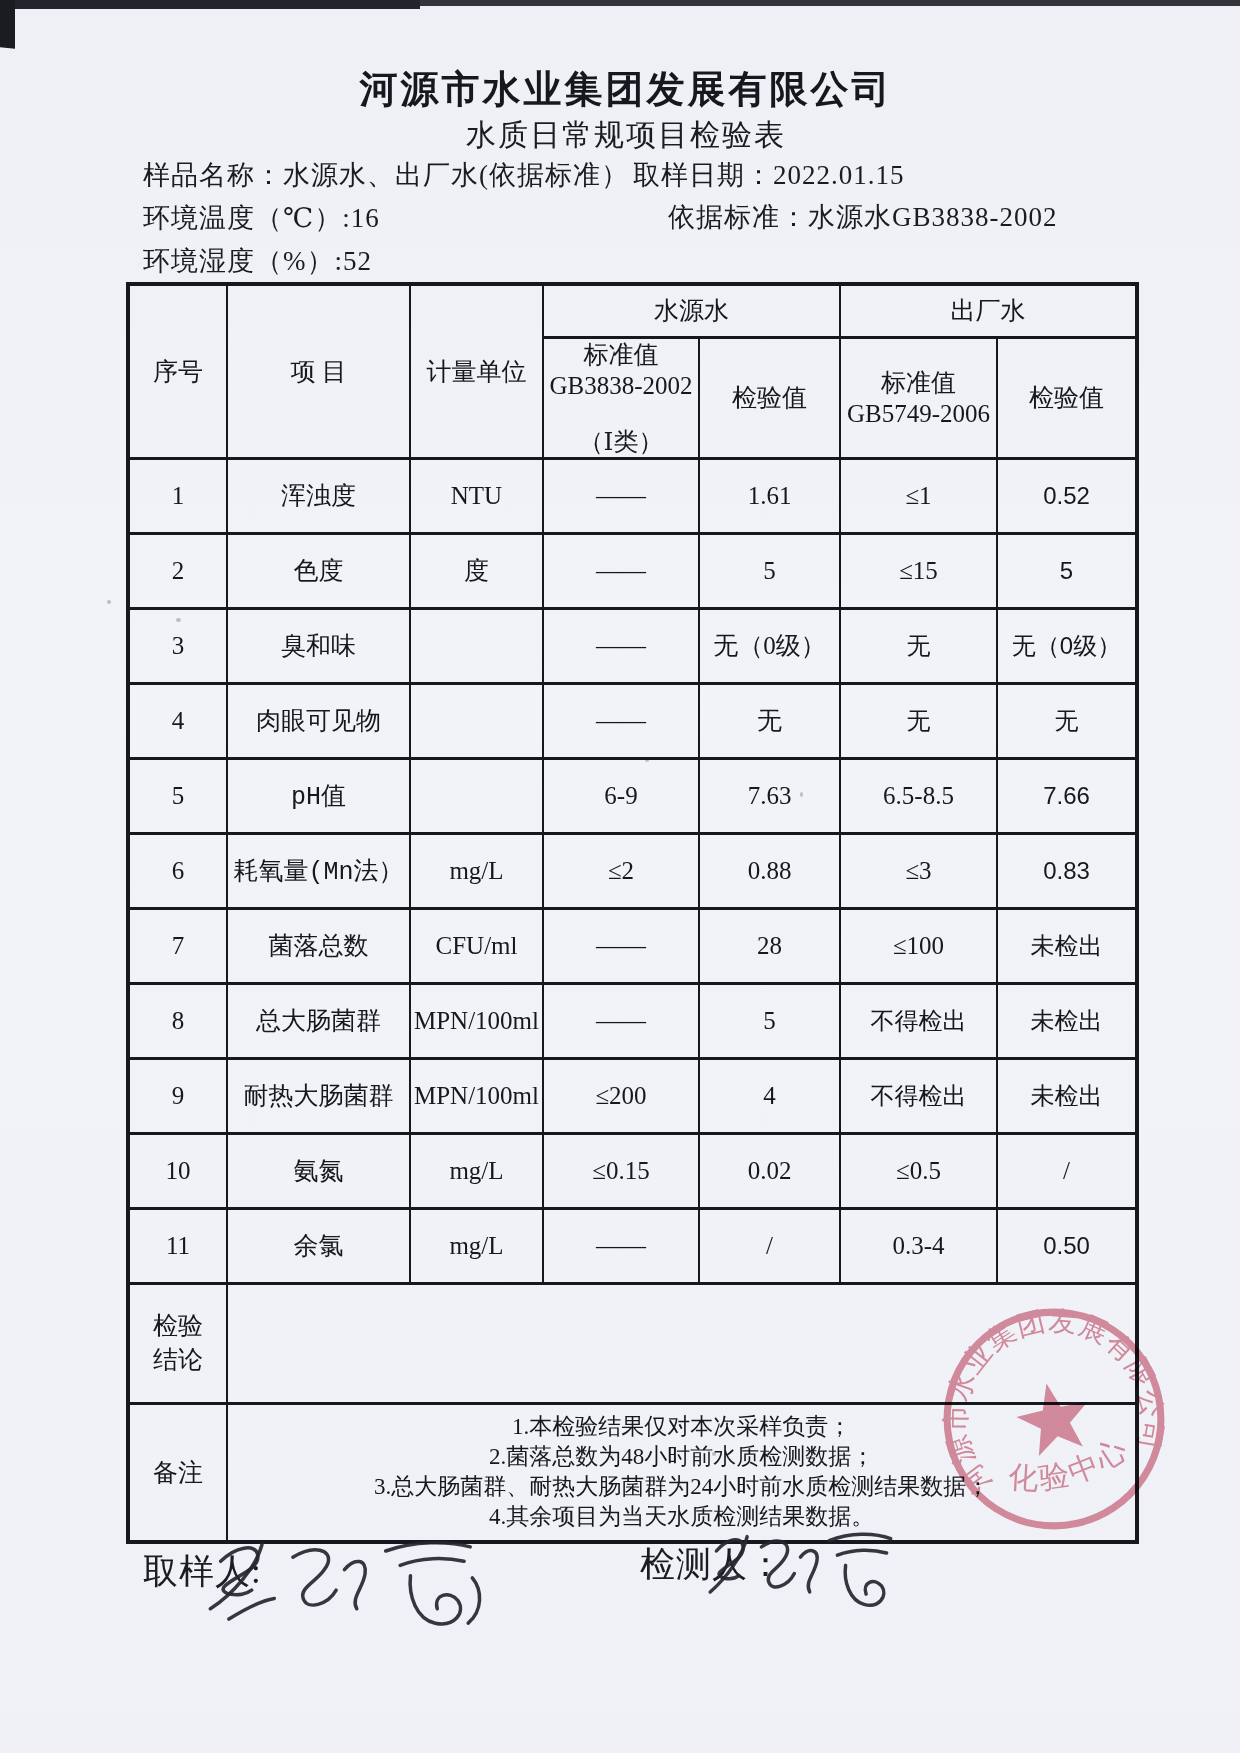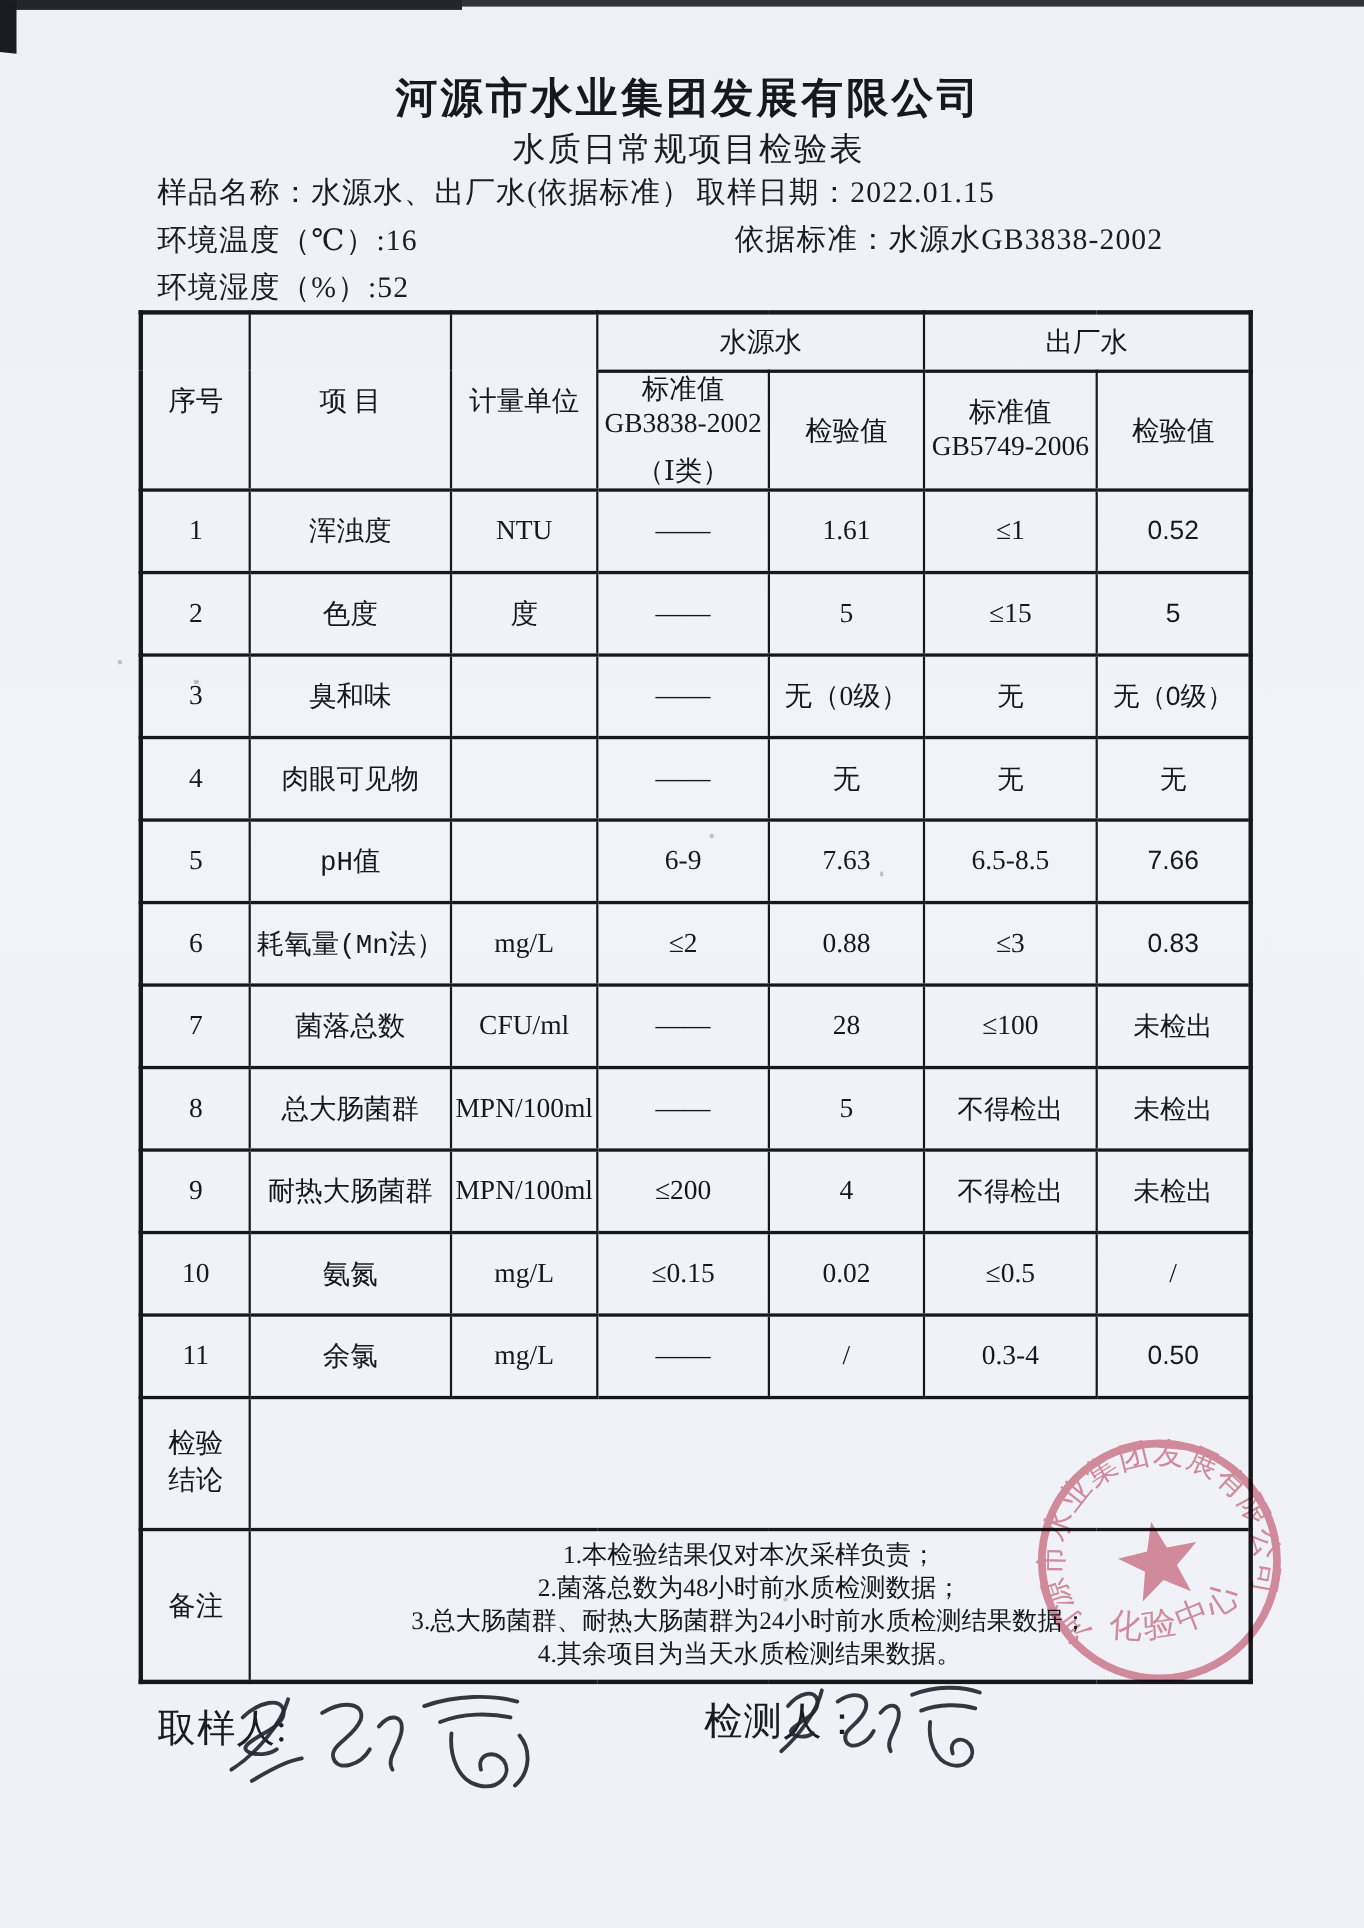--- a/index.html
+++ b/index.html
@@ -44,21 +44,21 @@
     font-weight:normal;padding:0;overflow:hidden;
   }
   table.grid{border:4px solid #17171c;}
   .rowh{height:75px;}
   .hA{height:53px;}
   .hB{height:96px;}
   .hConc{height:120px;}
   .hNote{height:139px;}
   td.item{text-align:left;padding-left:12px;font-family:Liberation Mono, monospace;}
   .lh{display:block;line-height:31px;}
-  .gap{margin-top:12px;}
+  .gap{margin-top:25px;}
   .b{font-weight:700;font-family:"Liberation Sans","DejaVu Sans",sans-serif;font-size:24px;margin-left:36px;}
   td.notes-cell{text-align:left;padding-left:10px;font-size:23px;}
   td.notes-cell .lh{line-height:30px;}
   .conc .lh{line-height:34px;}
 
   .footer-label{position:absolute;font-size:35px;letter-spacing:1px;color:#1b1b22;white-space:nowrap;}
   .f1{left:143px;top:1548px;}
   .f2{left:640px;top:1541px;}
   .sig{position:absolute;}
   .sig path{fill:none;stroke:#262630;stroke-width:3.4;stroke-linecap:round;stroke-linejoin:round;opacity:.92;}

